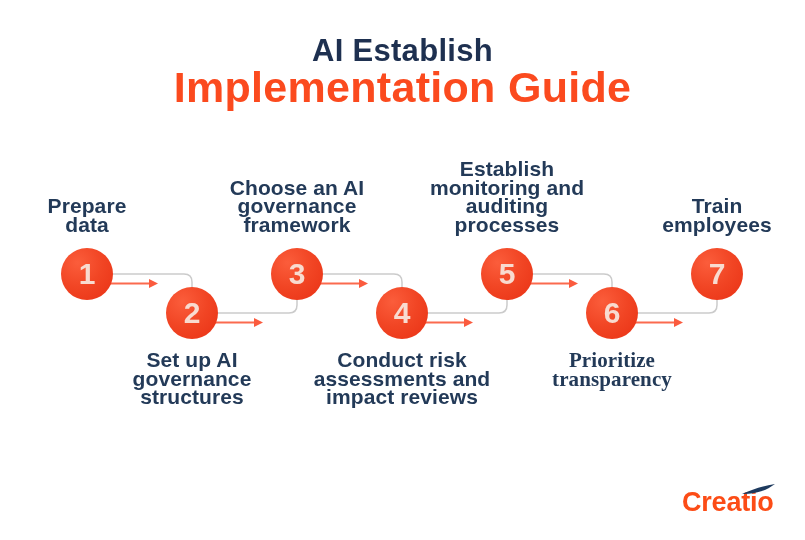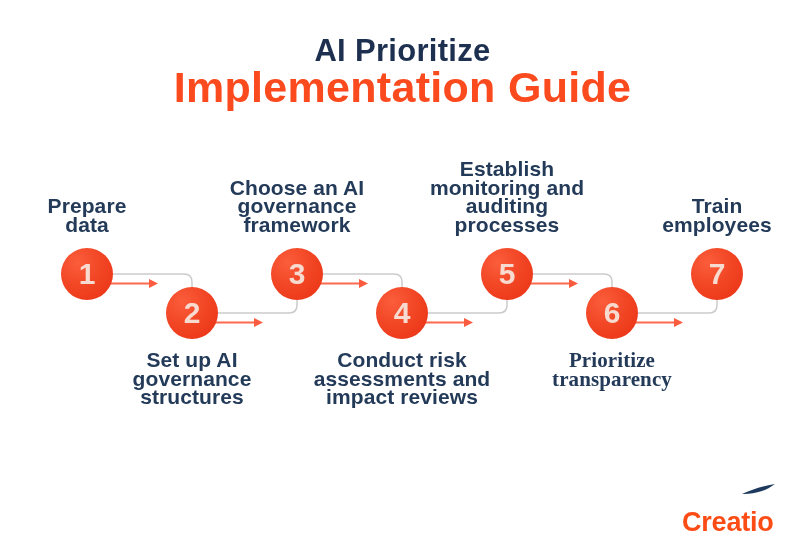--- a/index.html
+++ b/index.html
@@ -23,31 +23,31 @@
     font-size:30px;font-weight:700;color:#f8dbd0;line-height:1;
   }
   .step-label{
     position:absolute;width:180px;text-align:center;
     font-size:21px;font-weight:700;line-height:18.5px;color:#233a58;
     white-space:pre-line;letter-spacing:.1px;
   }
   .logo{position:absolute;left:682px;top:484px;width:96px;height:40px;}
   .logo-swoosh{position:absolute;top:0;right:2px;width:34px;height:12px;}
   .logo-text{
-    display:block;margin-top:24px;text-align:left;
+    display:block;margin-top:4px;text-align:left;
     font-size:27px;font-weight:600;color:#fc4c16;letter-spacing:-.2px;line-height:28px;
   }
 </style>
 </head>
 <body>
 
 <div class="canvas">
 
   <div class="title-block">
-    <div class="title-line1">AI Prioritize</div>
+    <div class="title-line1">AI Establish</div>
     <div class="title-line2">Implementation Guide</div>
   </div>
 
   <svg class="diagram-svg" viewBox="0 0 805 540">
     <defs>
       <marker id="ah" markerUnits="userSpaceOnUse" markerWidth="10" markerHeight="10" refX="1" refY="4.5" orient="auto">
         <path d="M0 0 L9 4.5 L0 9 Z" fill="#fb5b3e"></path>
       </marker>
     </defs>
     <g stroke="#cbcbcb" stroke-width="1.5" fill="none">

